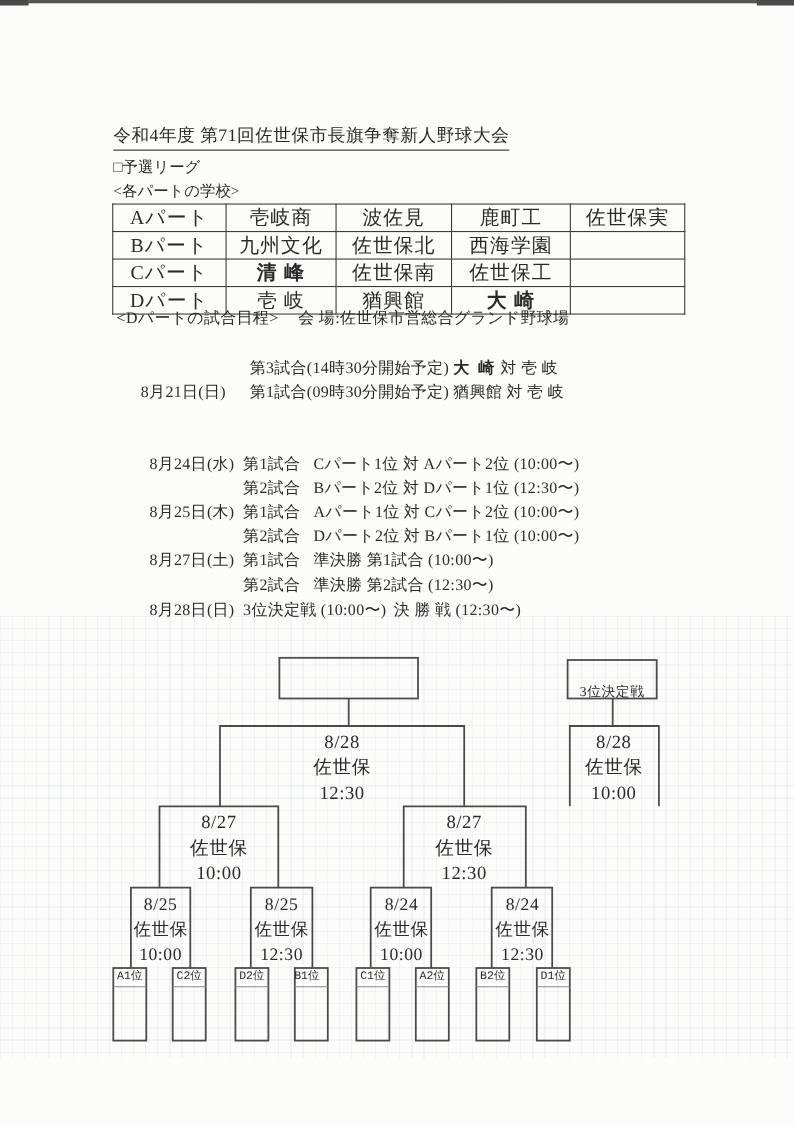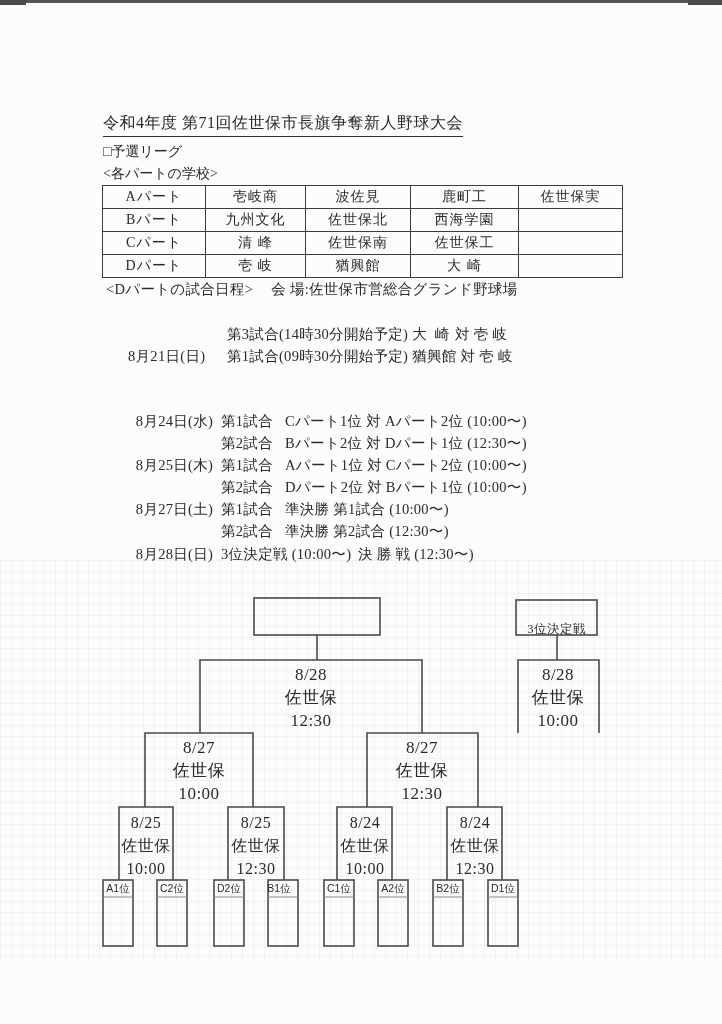--- a/index.html
+++ b/index.html
@@ -7,38 +7,38 @@
        font-family:"Liberation Serif","DejaVu Serif",serif;color:#2a2a2a;}
   #page{position:relative;width:722px;height:1024px;background:#fcfcfa;}
   .abs{position:absolute;white-space:nowrap;}
   .scan-top{position:absolute;top:0;left:0;width:722px;height:3px;background:#383838;opacity:.85;}
   .scan-top::before{content:"";position:absolute;left:0;top:0;width:26px;height:5px;background:#2c2c2c;}
   .scan-top::after{content:"";position:absolute;right:0;top:0;width:34px;height:5px;background:#2c2c2c;}
   .title{font-size:16px;letter-spacing:.5px;border-bottom:1.5px solid #2f2f2f;padding-bottom:2px;}
   .h14{font-size:14px;}
   table.parts{position:absolute;left:102px;top:185px;border-collapse:collapse;table-layout:fixed;}
   table.parts td{border:1.6px solid #3c3c3c;height:22px;text-align:center;vertical-align:middle;
-                 font-size:14px;padding:0;letter-spacing:1px;}
-  td.tb, .bteam{font-weight:normal;font-family:"Liberation Sans","DejaVu Sans",sans-serif;letter-spacing:2px;}
+                 font-size:18px;padding:0;letter-spacing:1px;}
+  td.tb, .bteam{font-weight:bold;font-family:"Liberation Sans","DejaVu Sans",sans-serif;letter-spacing:2px;}
   .schline{position:absolute;font-size:14.5px;white-space:nowrap;letter-spacing:.3px;}
   .dcol{display:inline-block;width:99px;}
   .dcol2{display:inline-block;width:93px;text-align:center;}
   .gcol{display:inline-block;min-width:64px;}
   .gcol.wide{min-width:137px;}
   .vsp{margin-left:18px;}
   #bracket{position:absolute;left:0;top:560px;width:722px;height:402px;
     background-image:
       repeating-linear-gradient(to right, rgba(140,165,200,0.10) 0 1px, transparent 1px 11px),
       repeating-linear-gradient(to bottom, rgba(140,165,200,0.10) 0 1px, transparent 1px 11px);}
   #bracket svg{position:absolute;left:0;top:0;}
   .binfo{position:absolute;width:110px;text-align:center;font-size:17px;line-height:23px;letter-spacing:.5px;}
   .qinfo{position:absolute;width:110px;text-align:center;font-size:16px;line-height:23px;letter-spacing:.5px;}
   .third-label{position:absolute;left:516px;top:25px;width:81px;font-size:12.5px;text-align:center;letter-spacing:.5px;margin-top:36px;}
   .seed-label{position:absolute;top:321px;width:30px;height:18px;text-align:center;
-              font-size:10.5px;line-height:15px;font-family:Liberation Sans, sans-serif;}
+              font-size:10.5px;line-height:15px;font-family:Liberation Mono, monospace;}
 </style>
 </head>
 <body>
 
 <div id="page">
   <div class="scan-top"></div>
 
   <div class="abs title" style="left:103px;top:113px">令和4年度 第71回佐世保市長旗争奪新人野球大会</div>
   <div class="abs h14" style="left:103px;top:143px">□予選リーグ</div>
   <div class="abs h14" style="left:103px;top:165px">&lt;各パートの学校&gt;</div>

